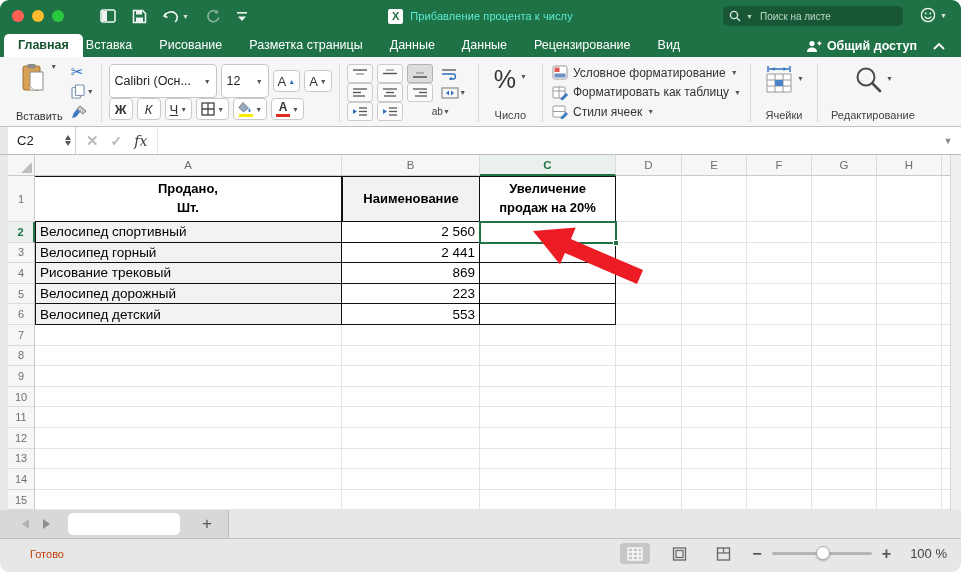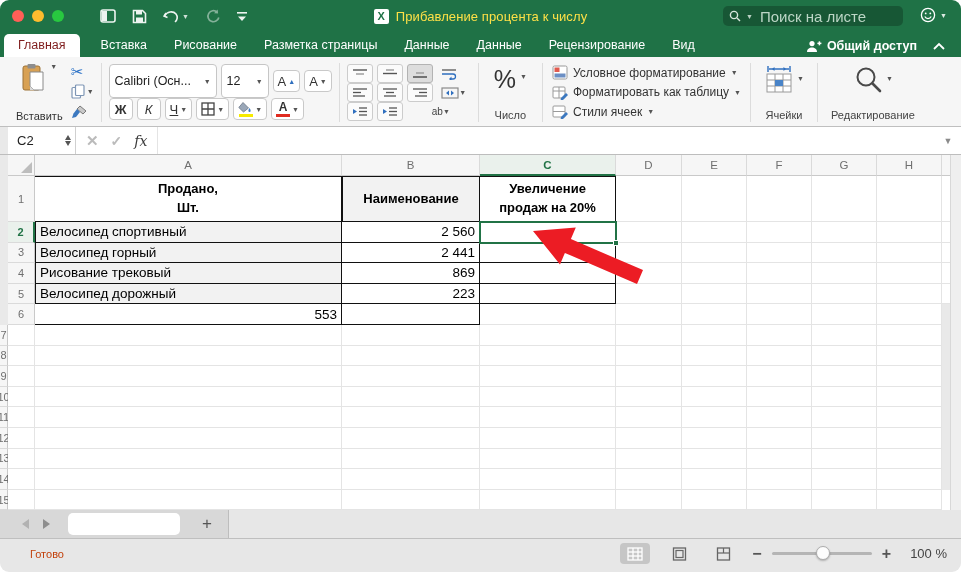--- a/index.html
+++ b/index.html
@@ -10,29 +10,29 @@
   .titlebar { position:relative; height:32px; background:#1F7246; display:flex; align-items:center; }
   .traffic { display:flex; gap:8px; margin-left:12px; }
   .traffic span { width:12px; height:12px; border-radius:50%; display:block; }
   .t-red{background:#FF5F57;} .t-yellow{background:#FEBC2E;} .t-green{background:#28C840;}
   .qat { display:flex; align-items:center; gap:16px; margin-left:36px; color:#fff; }
   .qat .qicon { display:flex; align-items:center; opacity:.92; }
   .dim { opacity:.45 !important; }
   .caret-w { font-size:7px; color:#fff; opacity:.85; margin-left:2px; }
   .title-center { position:absolute; left:0; right:0; top:0; height:32px; display:flex; align-items:center; justify-content:center; gap:7px; pointer-events:none; }
   .title-center .doc-ic { width:15px; height:15px; background:#fff; border-radius:2px; color:#1F7246; font-weight:bold; font-size:11px; display:flex; align-items:center; justify-content:center; }
-  .title-center span.t { color:#fde047; font-size:13px; font-weight:500; letter-spacing:.1px; }
+  .title-center span.t { color:#5eead4; font-size:11px; font-weight:500; letter-spacing:.1px; }
   .searchbox { position:absolute; right:58px; top:6px; width:180px; height:20px; background:rgba(0,0,0,.23); border-radius:5px; display:flex; align-items:center; padding:0 6px; gap:3px; }
-  .searchbox .ph { color:#BCD6C6; font-size:15px; margin-left:4px; white-space:nowrap; overflow:hidden; }
+  .searchbox .ph { color:#BCD6C6; font-size:10px; margin-left:4px; white-space:nowrap; overflow:hidden; }
   .smiley { position:absolute; right:14px; top:7px; display:flex; align-items:center; gap:2px; color:#fff; }
 
   
   .tabbar { height:25px; background:#1F7246; display:flex; align-items:flex-end; padding:0 16px 0 18px; }
   .tab { color:#fff; font-size:12.5px; font-weight:500; padding:4px 0 5px 0; margin-right:27px; white-space:nowrap; }
-  .tab.active { background:#fff; color:#7f1d1d; font-weight:400; border-radius:5px 5px 0 0; padding:4px 14px 5px 14px; margin-left:-14px; margin-right:21px; }
+  .tab.active { background:#fff; color:#14532d; font-weight:700; border-radius:5px 5px 0 0; padding:4px 14px 5px 14px; margin-left:-14px; margin-right:3px; }
   .tab-right { margin-left:auto; display:flex; align-items:center; gap:16px; padding-bottom:4px; }
   .share { display:flex; align-items:center; gap:5px; color:#fff; font-size:12.5px; font-weight:700; }
 
   
   .ribbon { height:70px; background:#F6F6F6; border-bottom:1px solid #BFBFBF; display:flex; align-items:stretch; padding:4px 6px 2px 14px; }
   .rsep { width:1px; background:#DCDCDC; margin:2px 7px; }
   .rgroup { display:flex; }
   .paste-group { gap:6px; }
   .paste-btn { display:flex; flex-direction:column; align-items:center; justify-content:space-between; padding:2px 2px; }
   .paste-btn .lbl { font-size:11px; color:#333; }
@@ -542,20 +542,21 @@
         <div class="cell tbl num">223</div>
         <div class="cell tbl"></div>
         <div class="cell"></div>
         <div class="cell"></div>
         <div class="cell"></div>
         <div class="cell"></div>
         <div class="cell"></div>
         <div class="cell"></div>
         <div class="gutter"></div>
         <div class="rowhead">6</div>
+        <div class="cell tbl tbl-left afill">Велосипед детский</div>
         <div class="cell tbl num">553</div>
         <div class="cell tbl"></div>
         <div class="cell"></div>
         <div class="cell"></div>
         <div class="cell"></div>
         <div class="cell"></div>
         <div class="cell"></div>
         <div class="cell"></div>
         <div class="gutter"></div>
         <div class="rowhead">7</div>

